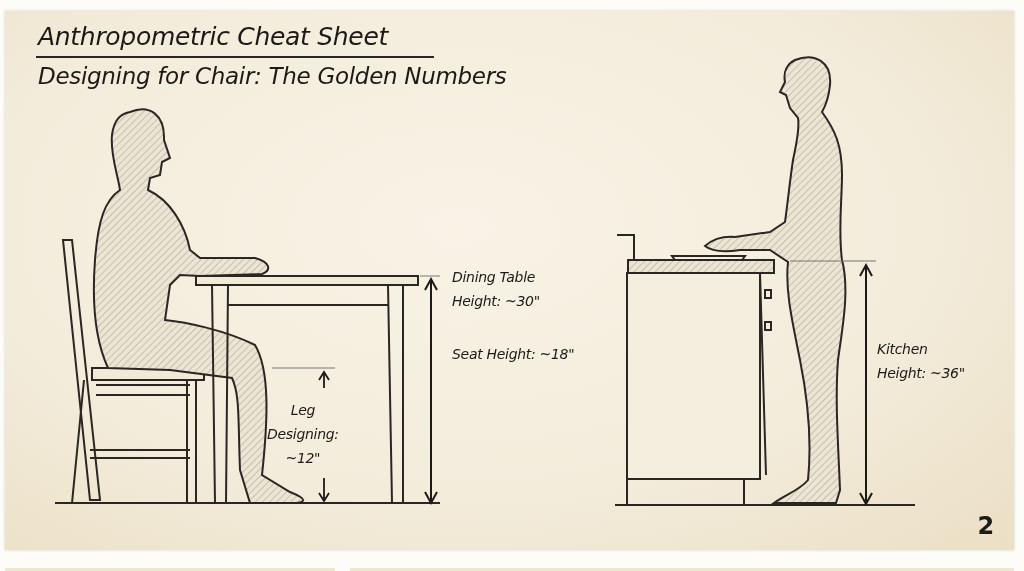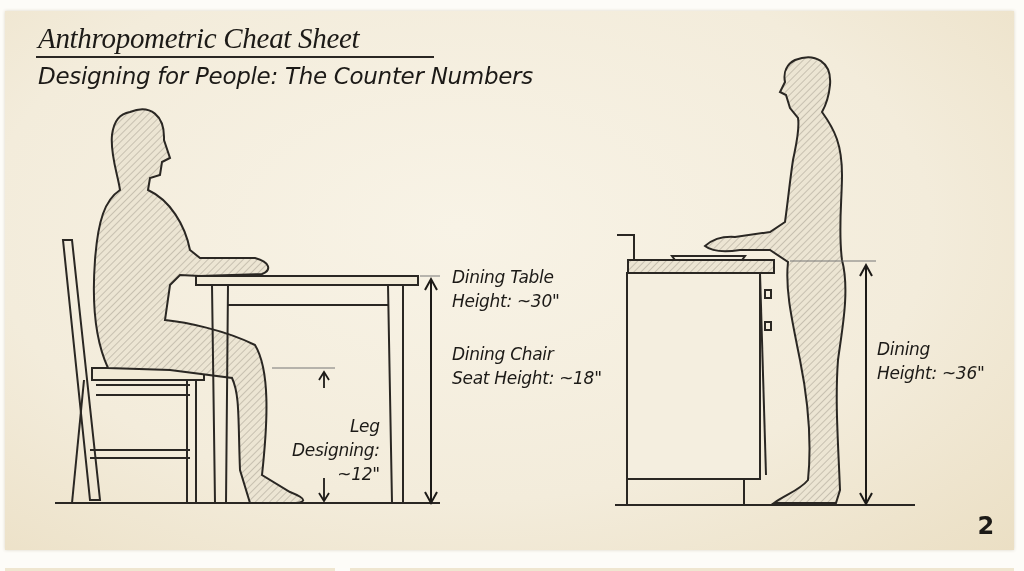--- a/index.html
+++ b/index.html
@@ -21,27 +21,27 @@
       position: absolute; left: 350px; top: 568px; width: 664px; height: 3px; background: #efe6d0;
     }
     .hand {
       font-family: "DejaVu Sans", sans-serif;
       color: #1c1a17;
       font-style: oblique;
       letter-spacing: -0.3px;
       position: absolute;
       white-space: nowrap;
     }
-    .title { left: 38px; top: 22px; font-size: 29px; font-weight: normal; font-family: Liberation Serif, serif; }
+    .title { left: 38px; top: 22px; font-size: 25px; font-weight: normal; }
     .title-underline { position: absolute; left: 36px; top: 56px; width: 398px; height: 2px; background: #2a2723; }
     .subtitle { left: 38px; top: 63px; font-size: 23px; }
-    .label { font-size: 17px; line-height: 24px; }
+    .label { font-size: 14px; line-height: 24px; }
     .lbl-table { left: 452px; top: 265px; }
     .lbl-chair { left: 452px; top: 342px; }
-    .lbl-leg { left: 292px; top: 398px; text-align: right; margin-top: 16px; }
+    .lbl-leg { left: 267px; top: 398px; text-align: center; }
     .lbl-kitchen { left: 877px; top: 337px; }
     .page-num { right: 30px; top: 512px; font-size: 24px; font-weight: bold; font-style: normal; }
     svg.drawing { position: absolute; left: 0; top: 0; }
   </style>
 </head>
 <body>
 
 <div class="paper"></div>
 <div class="footer-strip-left"></div>
 <div class="footer-strip-right"></div>
@@ -126,36 +126,35 @@
   <g stroke="#1c1a17" stroke-width="2" fill="none">
     <line x1="790" y1="261" x2="876" y2="261" stroke-width="1" stroke="#777"></line>
     <line x1="866" y1="266" x2="866" y2="503"></line>
     <path d="M860 276 L866 265 L872 276"></path>
     <path d="M860 493 L866 504 L872 493"></path>
   </g>
 </svg>
 
 <div class="hand title">Anthropometric Cheat Sheet</div>
 <div class="title-underline"></div>
-<div class="hand subtitle">Designing for People: The Counter Numbers</div>
+<div class="hand subtitle">Designing for Chair: The Golden Numbers</div>
 
 <div class="hand label lbl-table">
   <div>Dining Table</div>
   <div>Height: ~30"</div>
 </div>
 
 <div class="hand label lbl-chair">
-  <div>Dining Chair</div>
   <div>Seat Height: ~18"</div>
 </div>
 
 <div class="hand label lbl-leg">
   <div>Leg</div>
   <div>Designing:</div>
   <div>~12"</div>
 </div>
 
 <div class="hand label lbl-kitchen">
-  <div>Dining</div>
+  <div>Kitchen</div>
   <div>Height: ~36"</div>
 </div>
 
 <div class="hand page-num">2</div>
 
 </body></html>

